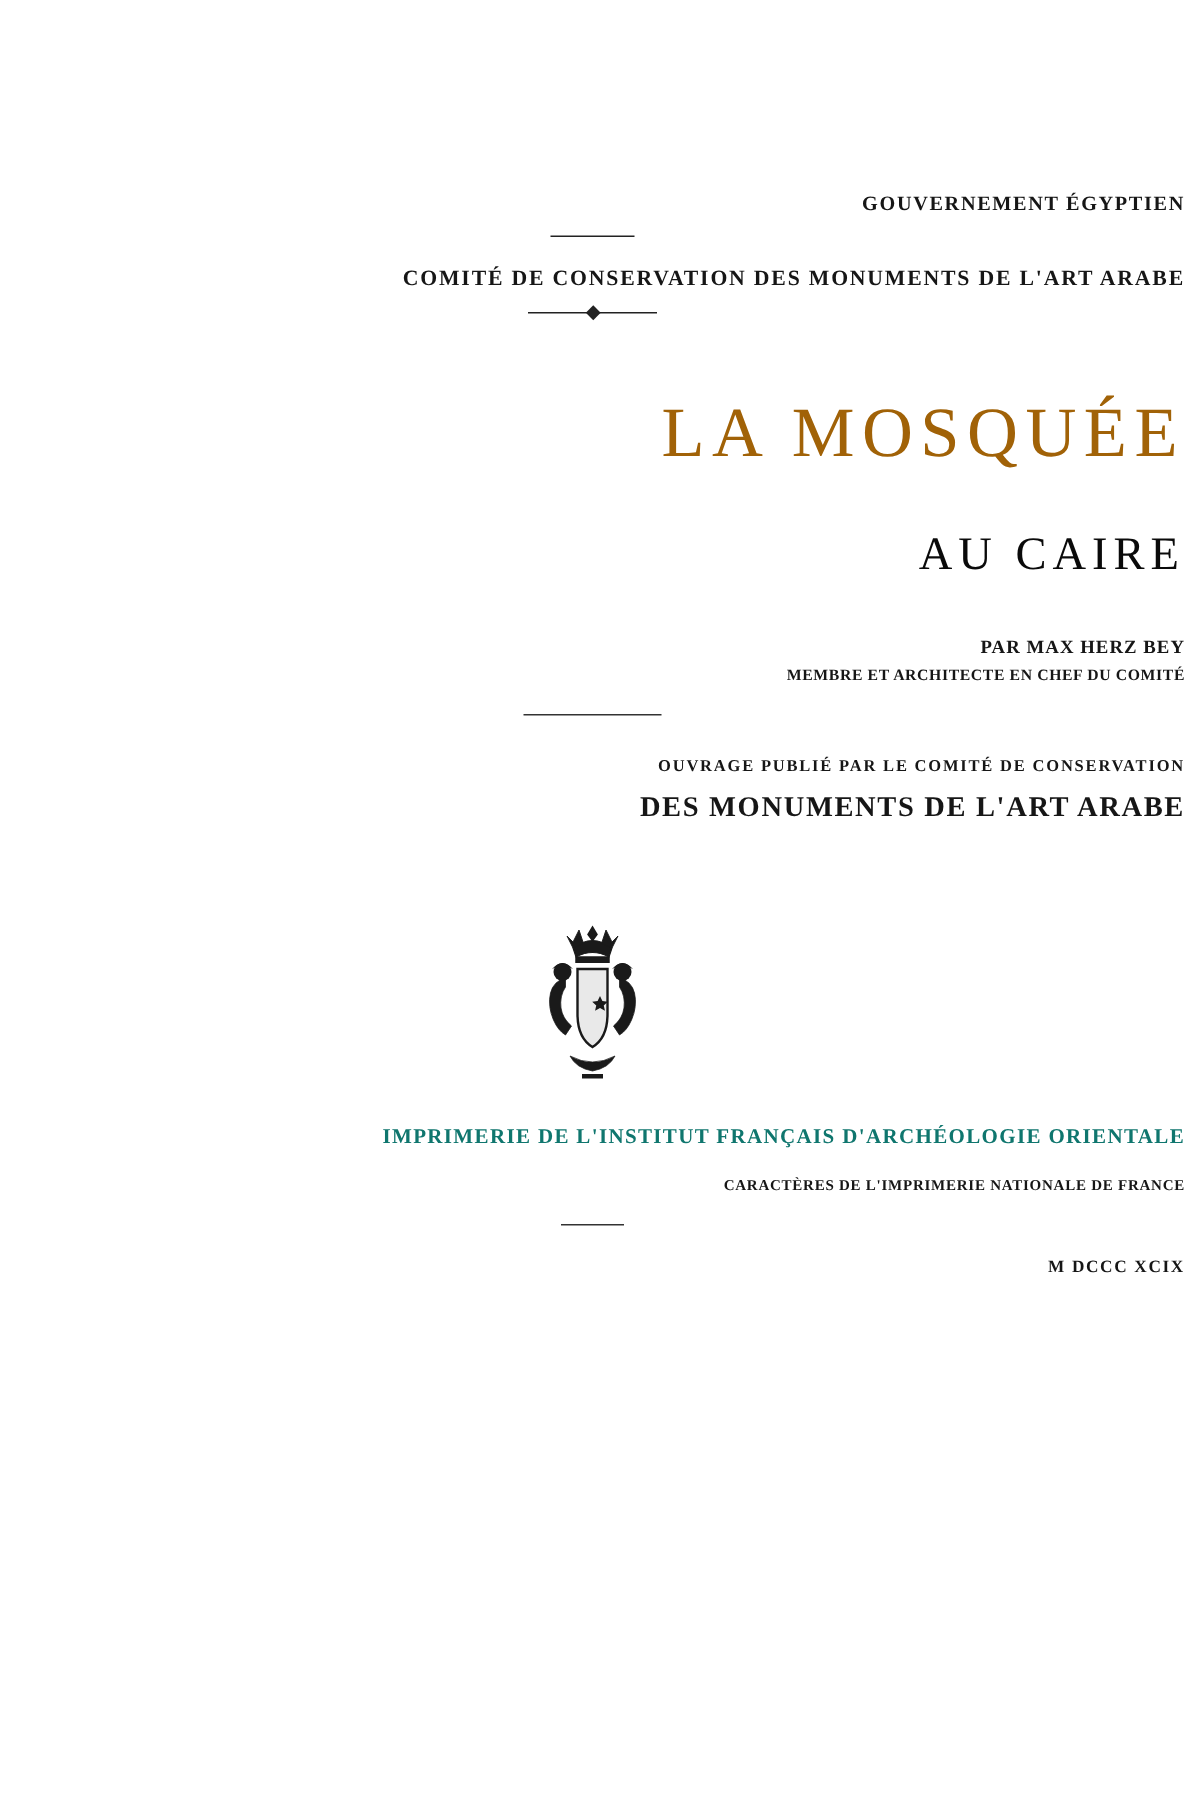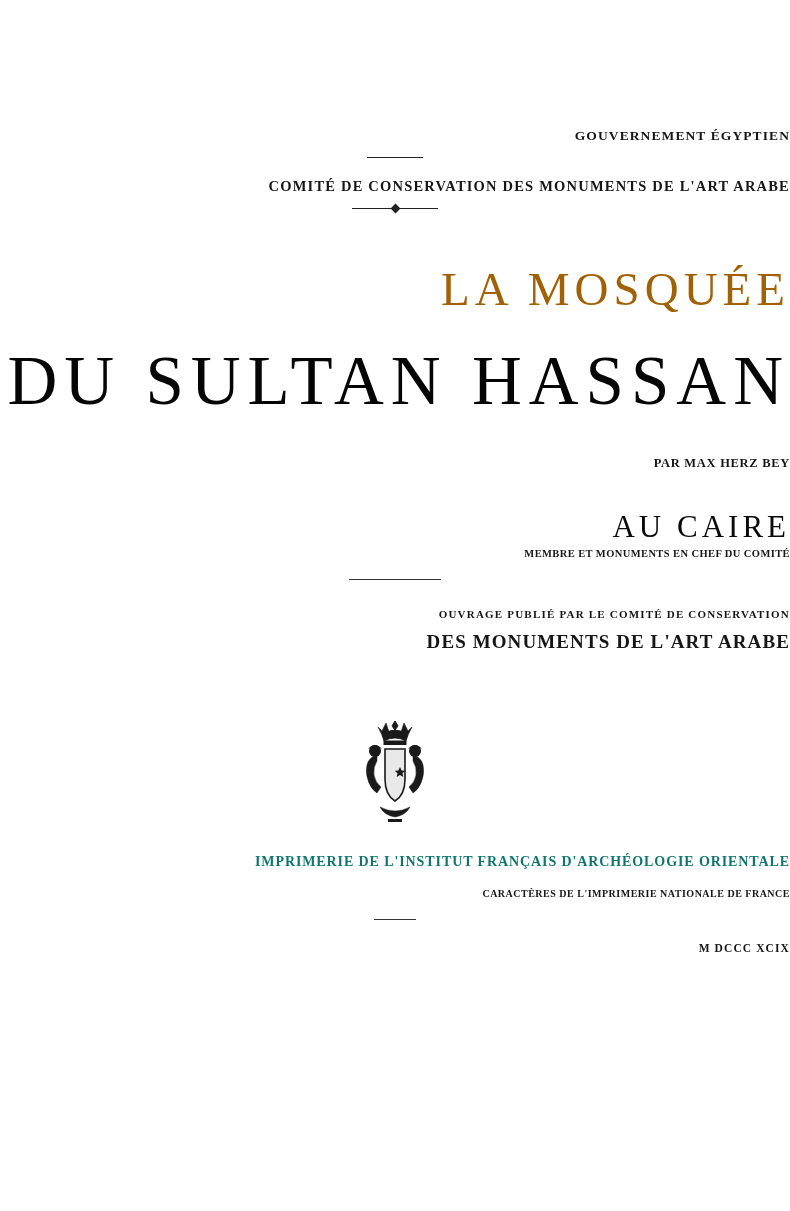--- a/index.html
+++ b/index.html
@@ -186,25 +186,24 @@
 
   <div class="center gov-line">GOUVERNEMENT ÉGYPTIEN</div>
 
   <div class="rule-short"></div>
 
   <div class="center comite-line">COMITÉ DE CONSERVATION DES MONUMENTS DE L'ART ARABE</div>
 
   <div class="rule-orn"></div>
 
   <div class="center title-1">LA MOSQUÉE</div>
-  <div class="center title-2">DU SULTAN HASSAN</div>
+  <div class="center title-3">AU CAIRE</div>
+
   <div class="center author">PAR MAX HERZ BEY</div>
-
-  <div class="center title-3">AU CAIRE</div>
-  <div class="center author-role">MEMBRE ET MONUMENTS EN CHEF DU COMITÉ</div>
+  <div class="center author-role">MEMBRE ET ARCHITECTE EN CHEF DU COMITÉ</div>
 
   <div class="rule-dash"></div>
 
   <div class="center pub-1">OUVRAGE PUBLIÉ PAR LE COMITÉ DE CONSERVATION</div>
   <div class="center pub-2">DES MONUMENTS DE L'ART ARABE</div>
 
   <div class="crest-wrap">
     <svg width="130" height="120" viewBox="0 0 130 120">
       <g fill="#1a1a1a" stroke="#1a1a1a">
 

